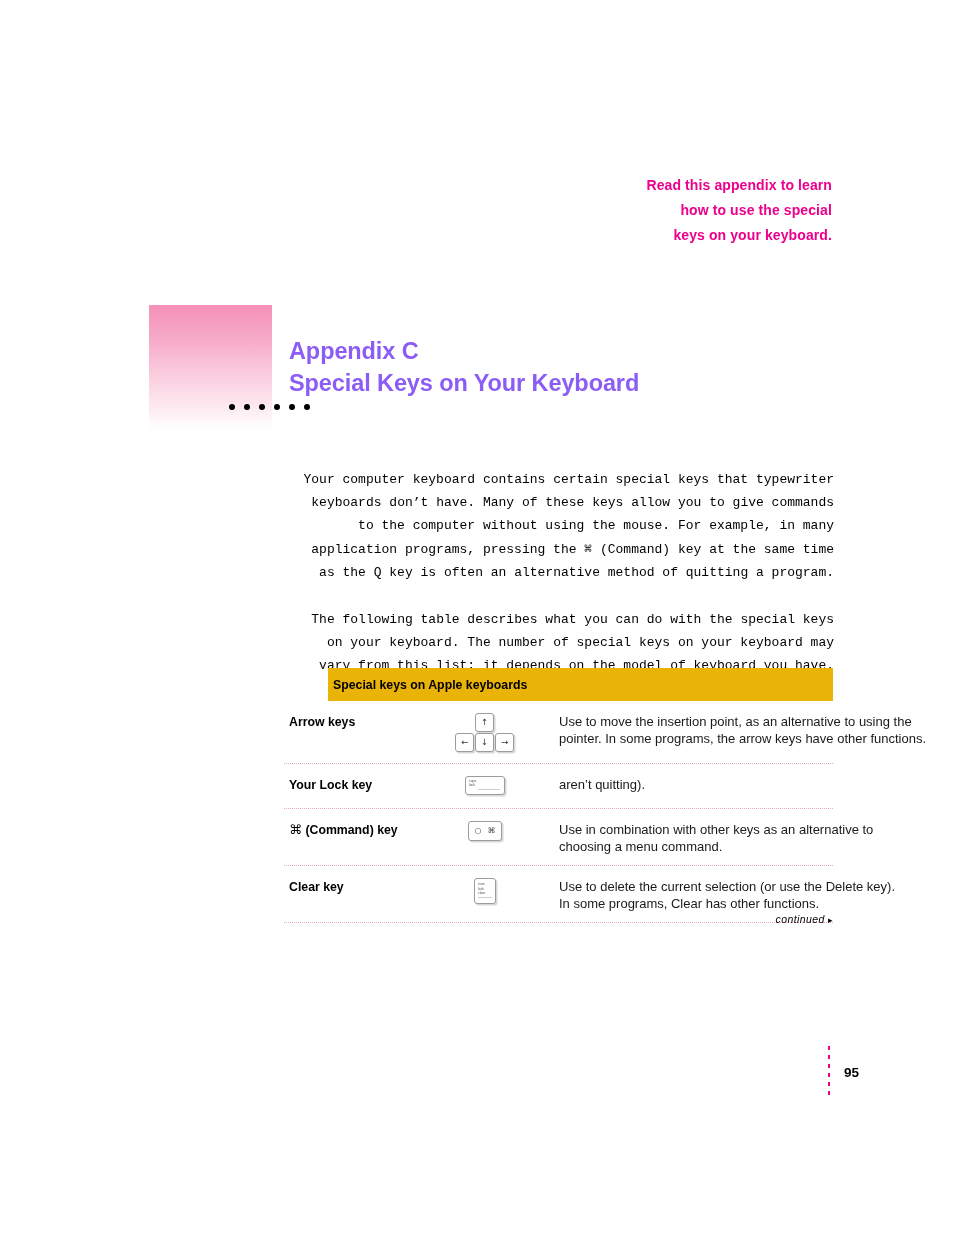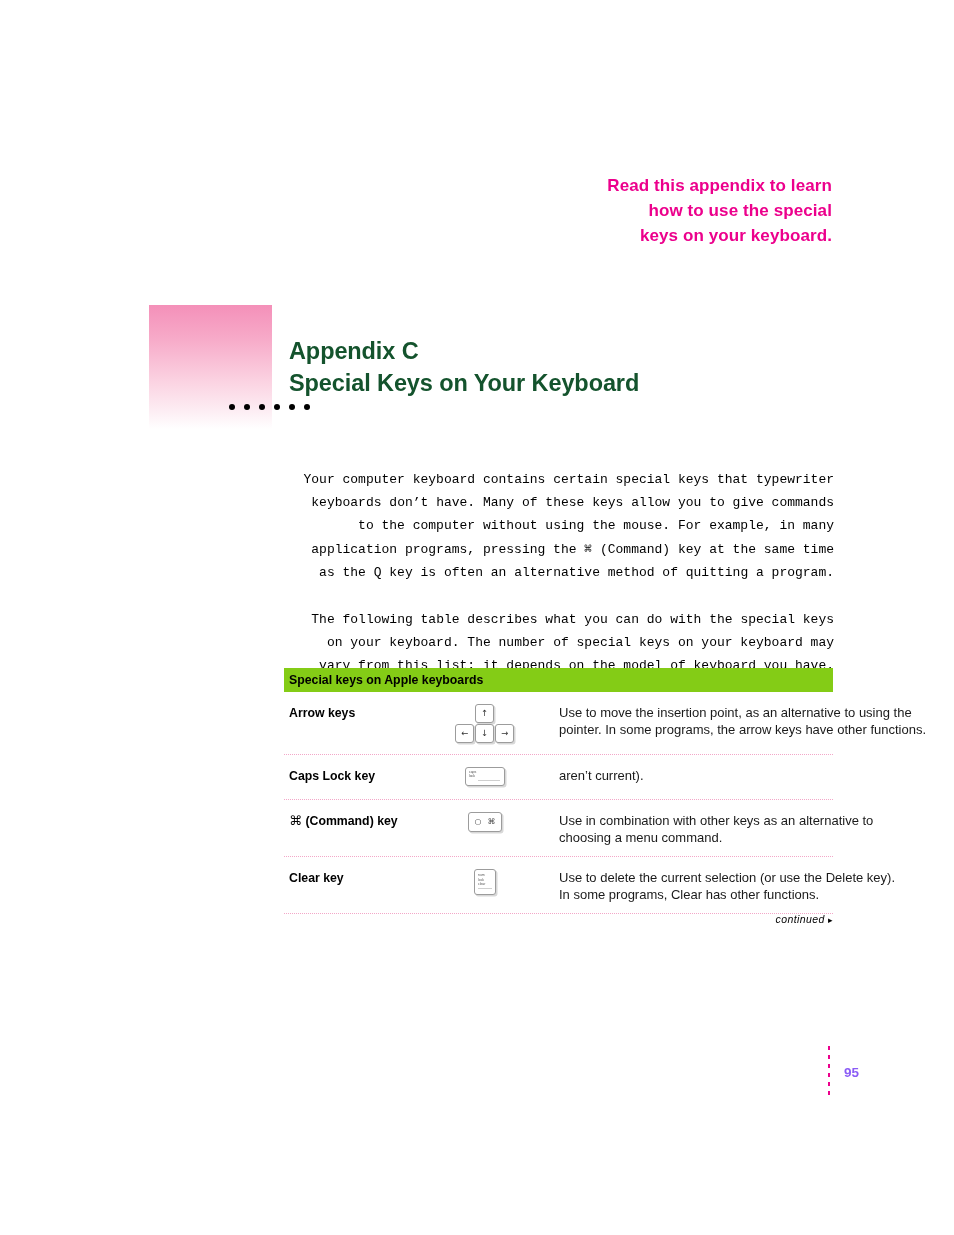--- a/index.html
+++ b/index.html
@@ -18,21 +18,21 @@
   
   .blurb {
     position: absolute;
     right: 122px;
     top: 173px;
     width: 320px;
     text-align: right;
     color: #ec008c;
     font-family: "Liberation Sans", sans-serif;
     font-weight: bold;
-    font-size: 17px;
+    font-size: 14px;
     line-height: 25px;
     letter-spacing: 0.1px;
   }
   .blurb div { white-space: nowrap; }
 
   
   .chapter-swatch {
     position: absolute;
     left: 149px;
     top: 305px;
@@ -57,21 +57,21 @@
     position: absolute;
     left: 289px;
     top: 335px;
     width: 560px;
   }
   .title-line {
     font-family: "Liberation Sans", sans-serif;
     font-weight: bold;
     font-size: 23.5px;
     line-height: 32px;
-    color: #14532d;
+    color: #8b5cf6;
     letter-spacing: -0.1px;
   }
 
   
   .body-col {
     position: absolute;
     left: 288px;
     top: 468px;
     width: 546px;
   }
@@ -86,26 +86,27 @@
   .para:last-child { margin-bottom: 0; margin-top: 24px; }
 
   
   .keys-table {
     position: absolute;
     left: 284px;
     top: 668px;
     width: 549px;
   }
   .table-head {
-    background: #84cc16;
-    height: 24px;
+    background: #eab308;
+    height: 33px;
     display: flex;
     align-items: center;
     padding-left: 5px;
     box-sizing: border-box;
+    margin-left: 44px;
   }
   .table-head-label {
     font-family: "Liberation Sans", sans-serif;
     font-weight: bold;
     font-size: 12.3px;
     color: #000000;
   }
   .table-row {
     display: flex;
     align-items: flex-start;
@@ -266,21 +267,21 @@
     width: 2px;
     height: 52px;
     background-image: linear-gradient(to bottom, #ec008c 50%, rgba(255,255,255,0) 0%);
     background-size: 2px 9px;
     background-repeat: repeat-y;
   }
   .folio-num {
     font-family: "Liberation Sans", sans-serif;
     font-weight: bold;
     font-size: 13.5px;
-    color: #8b5cf6;
+    color: #000000;
   }
 </style>
 </head>
 <body>
 
 <div class="blurb">
   <div>Read this appendix to learn</div>
   <div>how to use the special</div>
   <div>keys on your keyboard.</div>
 </div>
@@ -322,30 +323,30 @@
         <span class="keycap k-right">→</span>
       </div>
     </div>
     <div class="col-desc">
       <div>Use to move the insertion point, as an alternative to using the</div>
       <div>pointer. In some programs, the arrow keys have other functions.</div>
     </div>
   </div>
 
   <div class="table-row">
-    <div class="col-name">Caps Lock key</div>
+    <div class="col-name">Your Lock key</div>
     <div class="col-icon">
       <div class="keycap keycap-caps">
         <div class="mini-label">caps</div>
         <div class="mini-label">lock</div>
         <div class="under-rule"></div>
       </div>
     </div>
     <div class="col-desc">
-      <div>aren’t current).</div>
+      <div>aren’t quitting).</div>
     </div>
   </div>
 
   <div class="table-row">
     <div class="col-name"><span class="cmd-glyph">⌘</span><span> (Command) key</span></div>
     <div class="col-icon">
       <div class="keycap keycap-cmd">
         <span class="glyph">○</span>
         <span class="glyph">⌘</span>
       </div>

